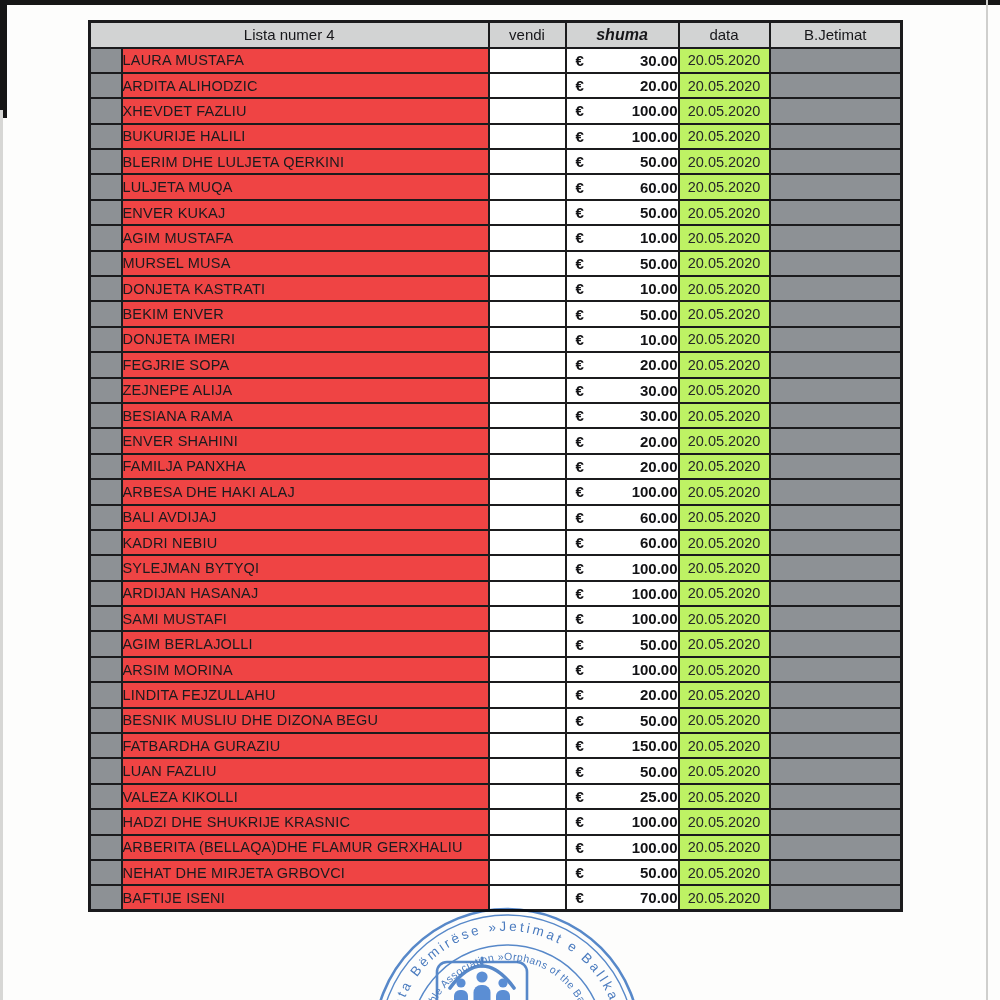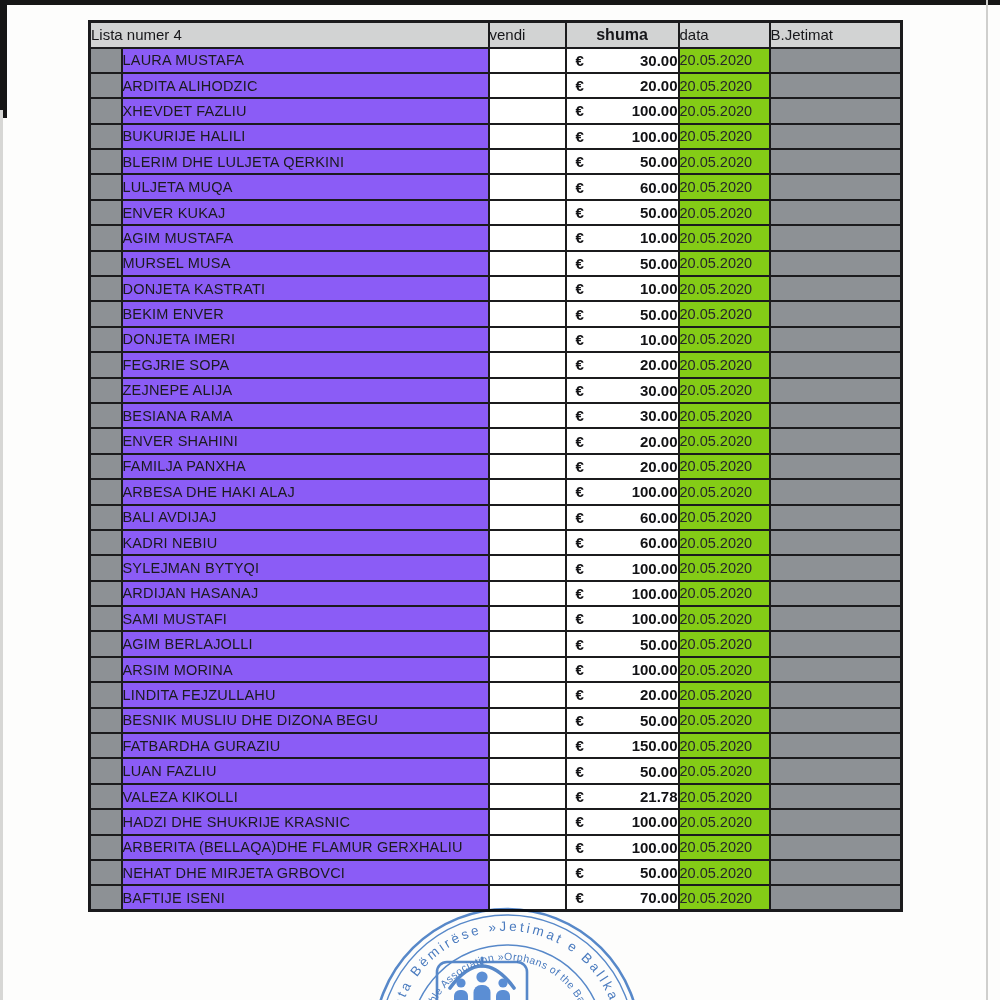--- a/index.html
+++ b/index.html
@@ -20,28 +20,28 @@
   }
   table.doc th, table.doc td{
     border:2px solid #1b1b1d;
     overflow:hidden;white-space:nowrap;
     padding:0;
   }
   thead tr{height:26px;}
   tbody tr{height:25.4px;}
   th{
     background:#d2d3d3;font-weight:400;font-size:15px;color:#17171a;
-    text-align:left;padding-left:6px;
+    text-align:center;padding-left:6px;
   }
-  th.c-shuma{font-weight:700;text-align:center;padding-left:0;font-size:16px;}
+  th.c-shuma{font-weight:700;text-align:center;padding-left:0;font-size:16px;font-style:italic;}
   td.cell-gray{background:#8d9195;}
-  td.c-name{background:#8b5cf6;font-size:14.5px;color:#1b1b1e;padding-left:7px;letter-spacing:.2px;}
+  td.c-name{background:#ef4444;font-size:14.5px;color:#1b1b1e;padding-left:7px;letter-spacing:.2px;}
   td.c-vendi{background:#fff;}
   td.c-shuma{background:#fff;}
-  td.c-data{background:#84cc16;font-size:14.5px;color:#26262a;padding-left:3px;}
+  td.c-data{background:#bef264;font-size:14.5px;color:#26262a;padding-left:3px;text-align:center;}
   .amt-wrap{display:flex;justify-content:space-between;align-items:center;height:100%;
     font-weight:700;font-size:15px;color:#121215;}
   .amt-cur{padding-left:9px;}
   .amt-val{}
 
   .stamp-svg{position:absolute;left:0;top:0;mix-blend-mode:multiply;opacity:.93;}
   .stamp-text{font-family:"Liberation Sans",sans-serif;fill:#3d72bd;}
 </style>
 </head>
 <body>
@@ -447,21 +447,21 @@
         <td class="c-data">20.05.2020</td>
         <td class="cell-gray"></td>
       </tr>
       <tr>
         <td class="cell-gray"></td>
         <td class="c-name">VALEZA KIKOLLI</td>
         <td class="c-vendi"></td>
         <td class="c-shuma">
           <div class="amt-wrap">
             <span class="amt-cur">€</span>
-            <span class="amt-val">21.78</span>
+            <span class="amt-val">25.00</span>
           </div>
         </td>
         <td class="c-data">20.05.2020</td>
         <td class="cell-gray"></td>
       </tr>
       <tr>
         <td class="cell-gray"></td>
         <td class="c-name">HADZI DHE SHUKRIJE KRASNIC</td>
         <td class="c-vendi"></td>
         <td class="c-shuma">

